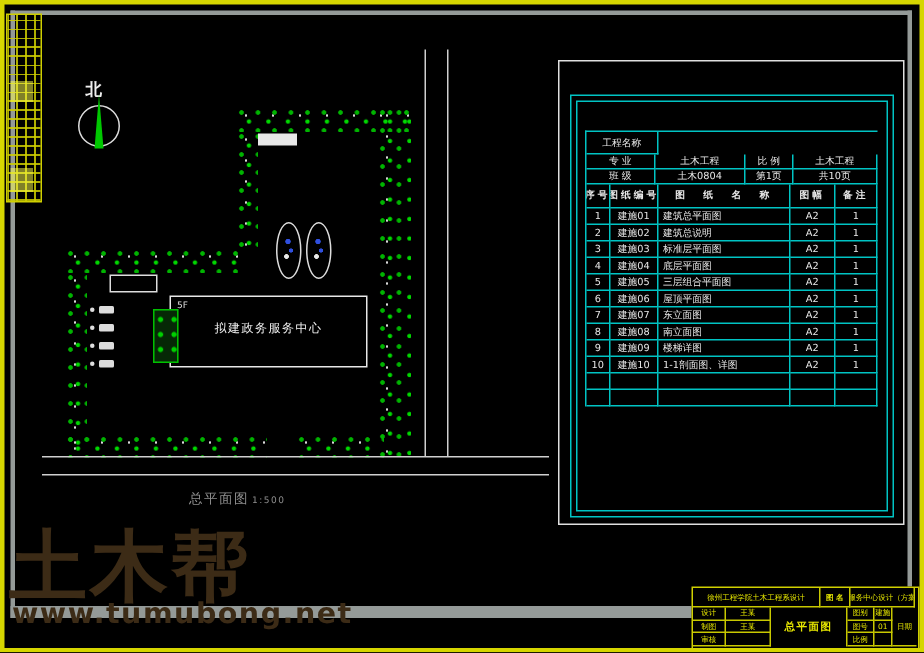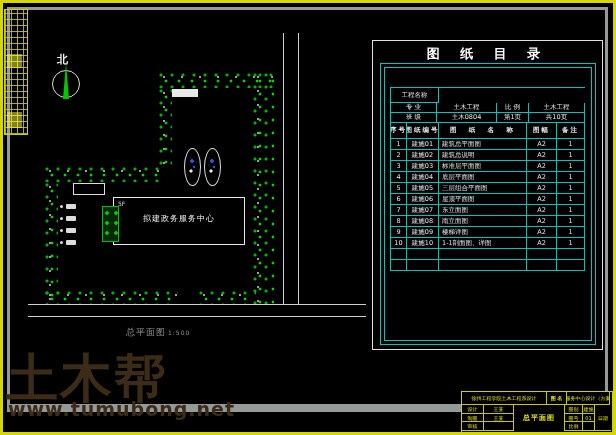--- a/index.html
+++ b/index.html
@@ -122,21 +122,20 @@
   <div class="abs planter"></div>
   <div class="abs park" style="left:66px;top:204px;"></div>
   <div class="abs park" style="left:66px;top:216px;"></div>
   <div class="abs park" style="left:66px;top:228px;"></div>
   <div class="abs park" style="left:66px;top:240px;"></div>
   <div class="abs plan-caption">
     <span>总平面图</span><span class="scale">1:500</span>
   </div>
 
   <div class="abs sheet">
-    <div class="sheet-title">图 纸 目 录</div>
     <div class="cyframe" style="left:7px;top:22px;width:214px;height:280px;"></div>
     <div class="cyframe" style="left:11px;top:26px;width:206px;height:272px;"></div>
     <div class="tbl" id="catalog-table">
       <div class="trow">
         <div class="tcell h15 w48">工程名称</div>
       </div>
       <div id="info-rows">
           <div class="trow">
             <div class="tcell h10 i1">专 业</div>
             <div class="tcell h10 i2">土木工程</div>

